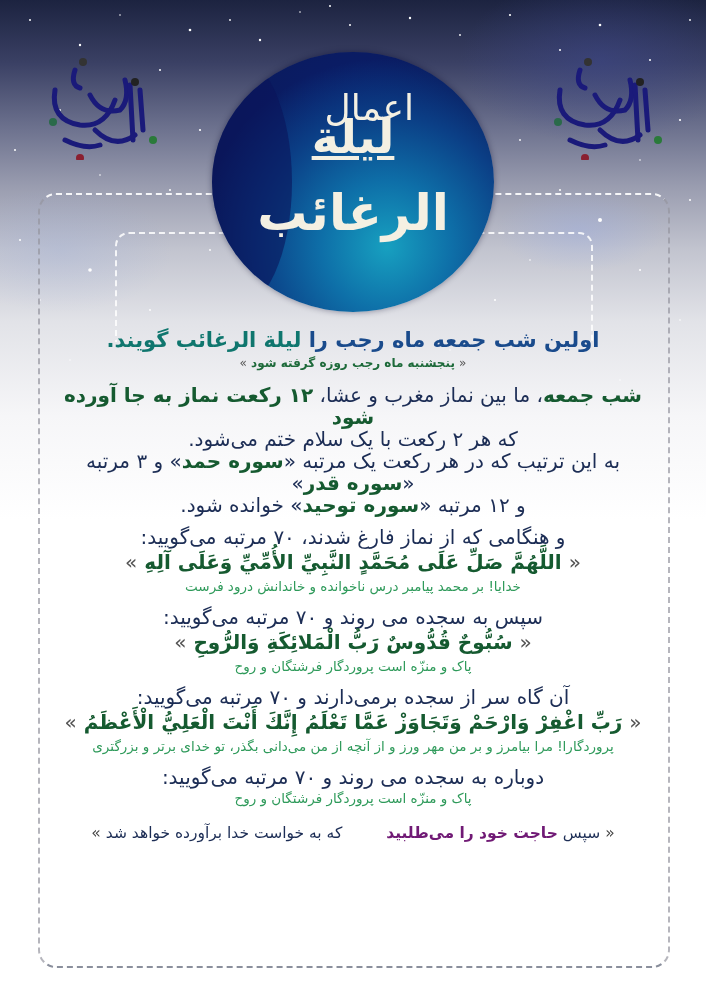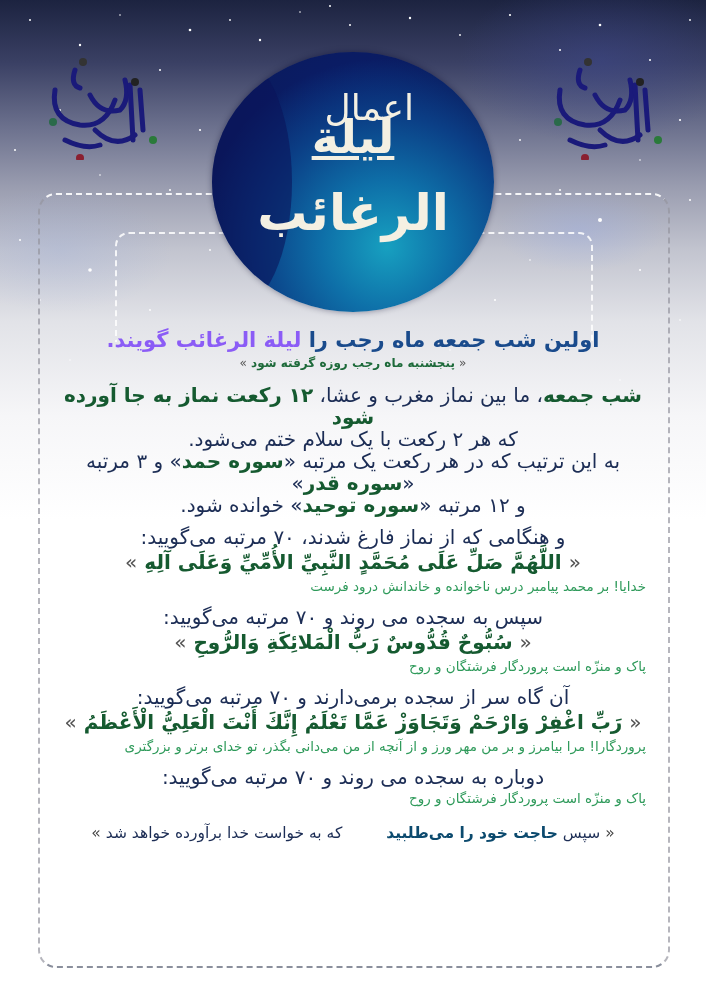--- a/index.html
+++ b/index.html
@@ -56,31 +56,31 @@
   .moon-title .t1 { position: absolute; right: 80px; top: 35px; font-size: 36px; font-weight: normal; }
   .moon-title .t2 { position: absolute; left: 0; right: 0; top: 62px; font-size: 46px; line-height: 1; text-decoration: underline; }
   .moon-title .t3 { position: absolute; left: 0; right: 0; top: 136px; font-size: 50px; line-height: 1; }
 
   .content {
     position: absolute; left: 60px; top: 318px; width: 586px;
     direction: rtl; text-align: center;
     font-family: "DejaVu Sans", sans-serif;
   }
   .headline { font-size: 21px; font-weight: bold; color: #1a4b8c; margin: 10px 0 4px; }
-  .headline .black { color: #8b5cf6; }
+  .headline .black { color: #0f766e; }
   .subline { font-size: 12px; font-weight: bold; color: #1d6a3a; margin: 2px 0 14px; }
   .subline .q { color: #555; font-weight: normal; }
   .p { font-size: 20px; color: #1c2d55; line-height: 22px; margin: 0; }
   .p b { color: #155a30; }
   .block { margin-top: 10px; }
   .arabic { font-size: 20px; font-weight: bold; color: #155a30; line-height: 24px; margin: 2px 0; }
   .arabic .q { color: #555; font-weight: normal; }
-  .translation { font-size: 13.5px; color: #2e9a5a; line-height: 20px; margin: 0; text-align: right; }
+  .translation { font-size: 13.5px; color: #2e9a5a; line-height: 20px; margin: 0; }
   .final { font-size: 15.5px; color: #1c2d55; margin-top: 14px; }
-  .final b { color: #0c4a6e; margin-left: 39px; }
+  .final b { color: #701a75; margin-left: 39px; }
   .final .q { color: #444; }
 </style>
 </head>
 <body>
 
 <div class="sky"></div>
 <svg class="stars" viewBox="0 0 706 520">
   <g fill="#ffffff">
     <circle cx="30" cy="20" r="1"></circle>
       <circle cx="80" cy="45" r="1.2"></circle>

